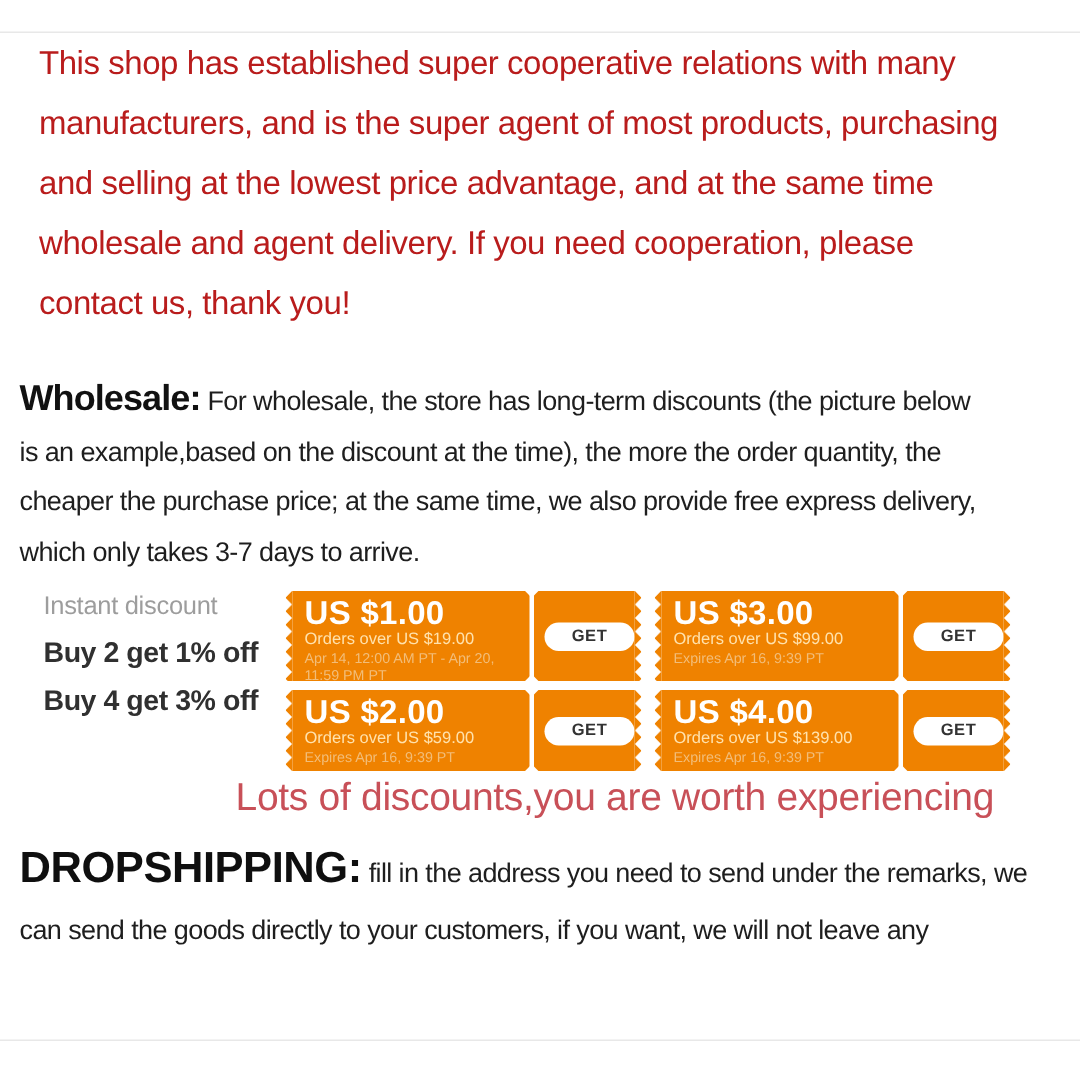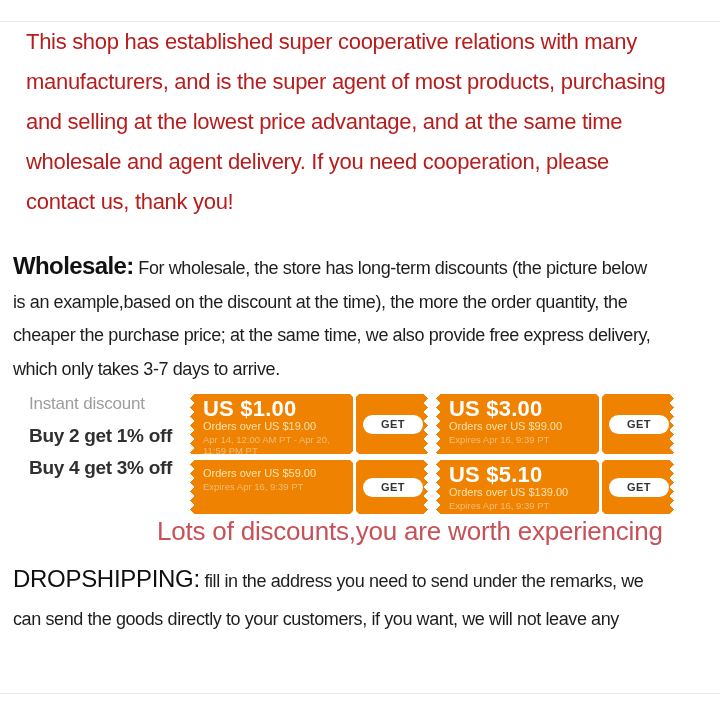--- a/index.html
+++ b/index.html
@@ -61,21 +61,21 @@
            letter-spacing:0.4px;cursor:pointer;padding:0;}
 
   
   .tagline{position:absolute;left:157px;top:516px;font-size:26px;
            color:var(--tagline-color,#C85058);letter-spacing:-0.2px;white-space:nowrap;}
 
   
   .dropshipping{position:absolute;left:13px;top:560px;right:4px;color:#1e1e1e;
                 font-size:18px;line-height:38px;letter-spacing:-0.4px;}
   .dropshipping .line{white-space:nowrap;}
-  .dropshipping .heading{font-size:24px;font-weight:normal;letter-spacing:-0.3px;color:#0f0f0f;}
+  .dropshipping .heading{font-size:29px;font-weight:bold;letter-spacing:-0.3px;color:#0f0f0f;}
 </style>
 </head>
 <body>
 
 <div class="page">
 
   <div class="rule rule-top"></div>
 
   <div class="intro">
     <div class="line">This shop has established super cooperative relations with many</div>
@@ -120,31 +120,32 @@
         <div class="condition">Orders over US $99.00</div>
         <div class="validity">Expires Apr 16, 9:39 PT</div>
       </div>
       <div class="c-stub">
         <button class="get-btn">GET</button>
       </div>
     </div>
 
     <div class="coupon">
       <div class="c-body">
+        <div class="amount">US $2.00</div>
         <div class="condition">Orders over US $59.00</div>
         <div class="validity">Expires Apr 16, 9:39 PT</div>
       </div>
       <div class="c-stub">
         <button class="get-btn">GET</button>
       </div>
     </div>
 
     <div class="coupon">
       <div class="c-body">
-        <div class="amount">US $5.10</div>
+        <div class="amount">US $4.00</div>
         <div class="condition">Orders over US $139.00</div>
         <div class="validity">Expires Apr 16, 9:39 PT</div>
       </div>
       <div class="c-stub">
         <button class="get-btn">GET</button>
       </div>
     </div>
 
   </div>
 

